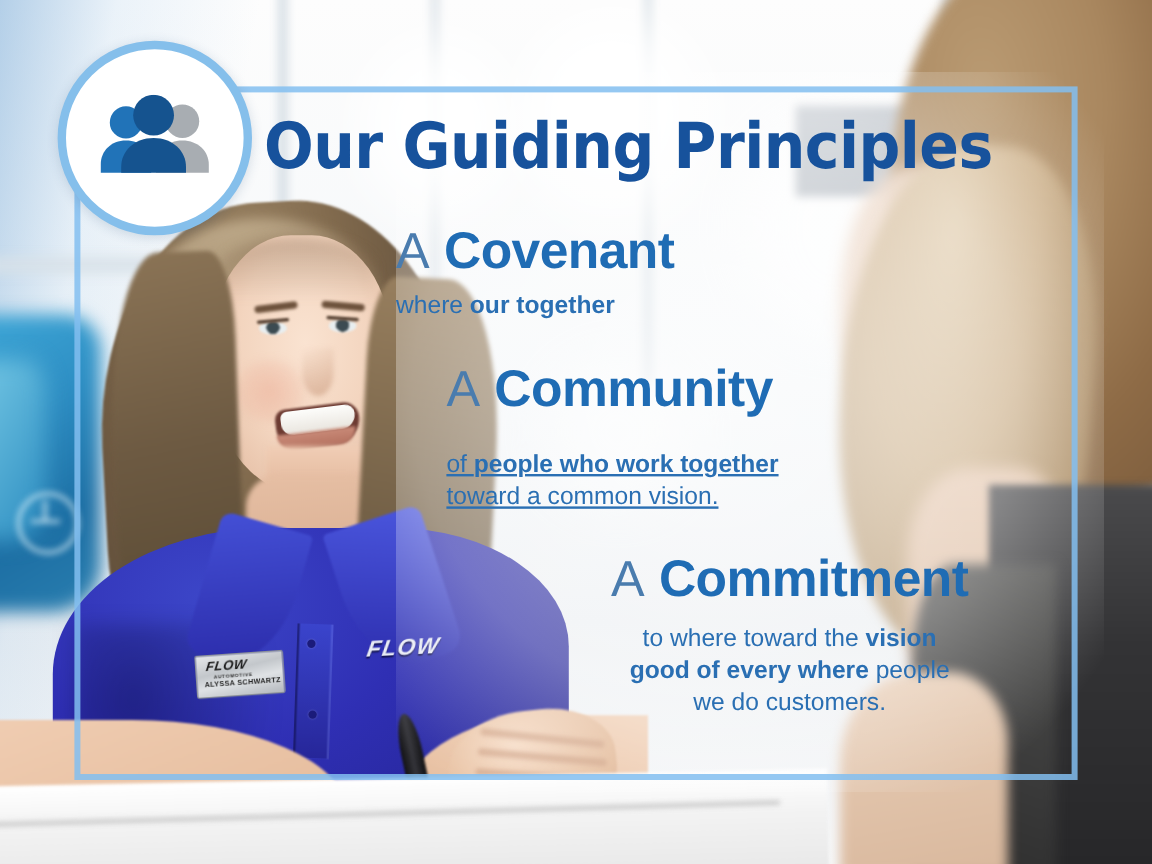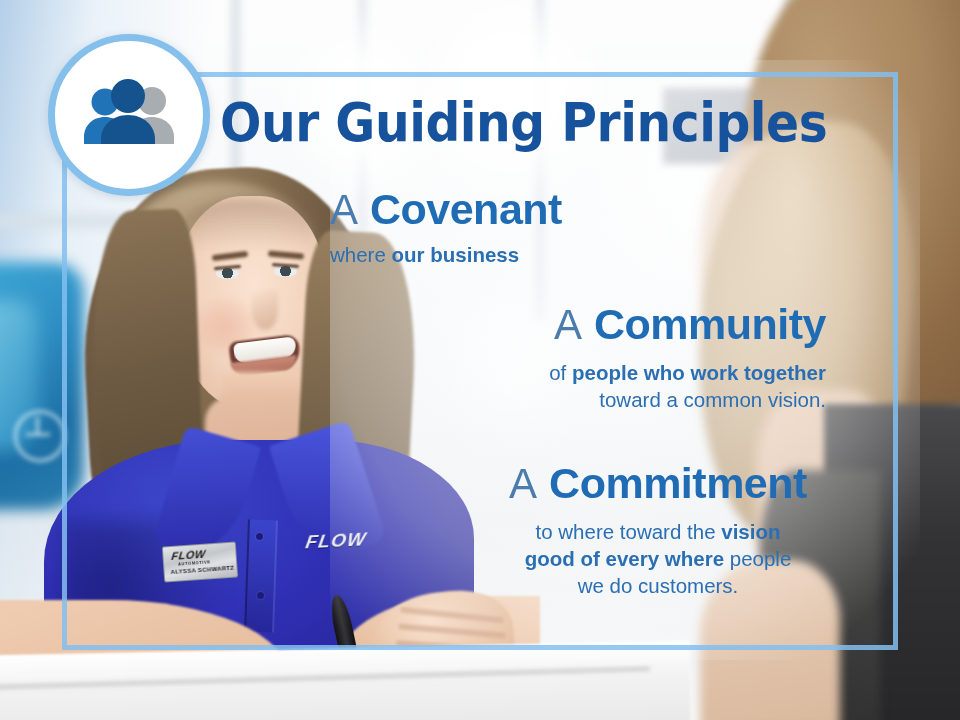--- a/index.html
+++ b/index.html
@@ -491,25 +491,25 @@
     font-size: 20.5px;
     line-height: 1.32;
     color: #2a6fb3;
     font-weight: 400;
   }
   .p-sub b { font-weight: 700; }
 
   
   #pr1 { left: 330px; top: 188px; width: 420px; text-align: left; }
   
-  #pr2 { left: 356px; top: 303px; width: 470px; text-align: right; }
+  #pr2 { left: 372px; top: 303px; width: 470px; text-align: left; }
   
   #pr3 { left: 432px; top: 462px; width: 452px; text-align: center; }
   #pr1 .p-sub { margin-top: 9px; }
-  #pr2 .p-sub { margin-top: 12px; }
+  #pr2 .p-sub { margin-top: 26px; text-decoration: underline; }
   #pr3 .p-sub { margin-top: 12px; }
 </style>
 </head>
 <body>
 
 <div id="stage">
 
   <div class="photo">
     <div class="bg-room"></div>
     <div class="mullion m1"></div>
@@ -606,21 +606,21 @@
   </div>
 
   <div class="headline">Our Guiding Principles</div>
 
   <div class="principle" id="pr1">
     <div class="p-title">
       <span class="art">A</span>
       <span class="word">Covenant</span>
     </div>
     <div class="p-sub">
-      <span>where </span><b>our business</b>
+      <span>where </span><b>our together</b>
     </div>
   </div>
 
   <div class="principle" id="pr2">
     <div class="p-title">
       <span class="art">A</span>
       <span class="word">Community</span>
     </div>
     <div class="p-sub">
       <span>of </span><b>people who work together</b><br>

